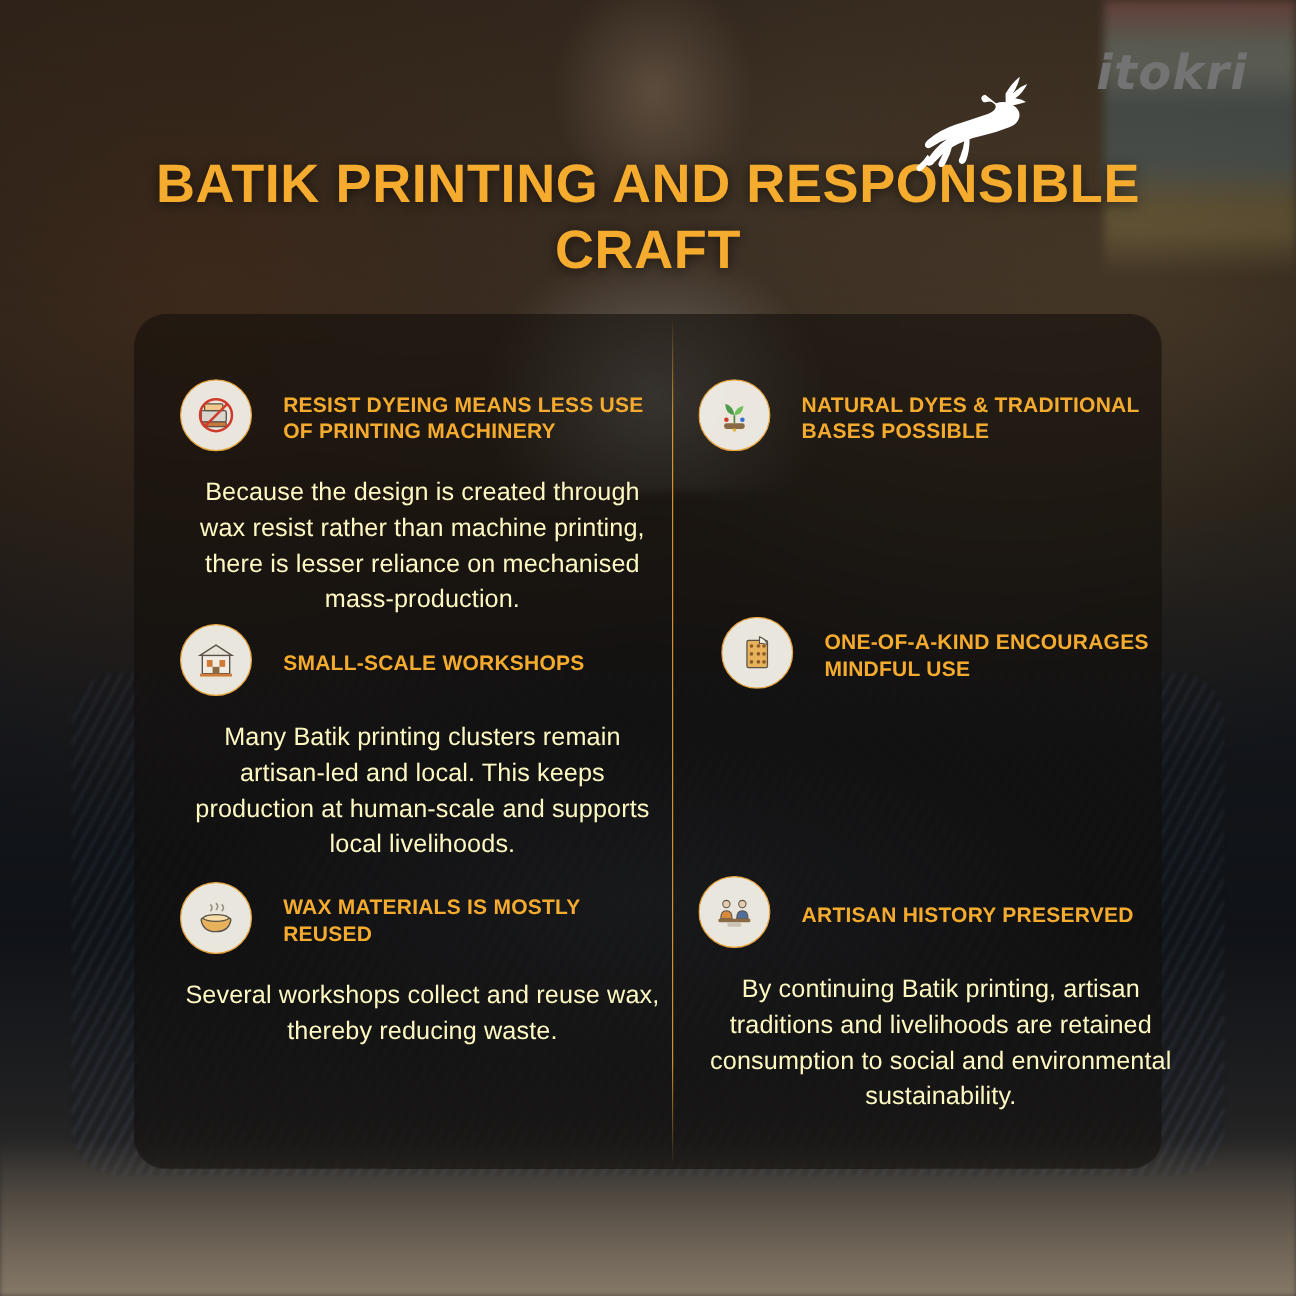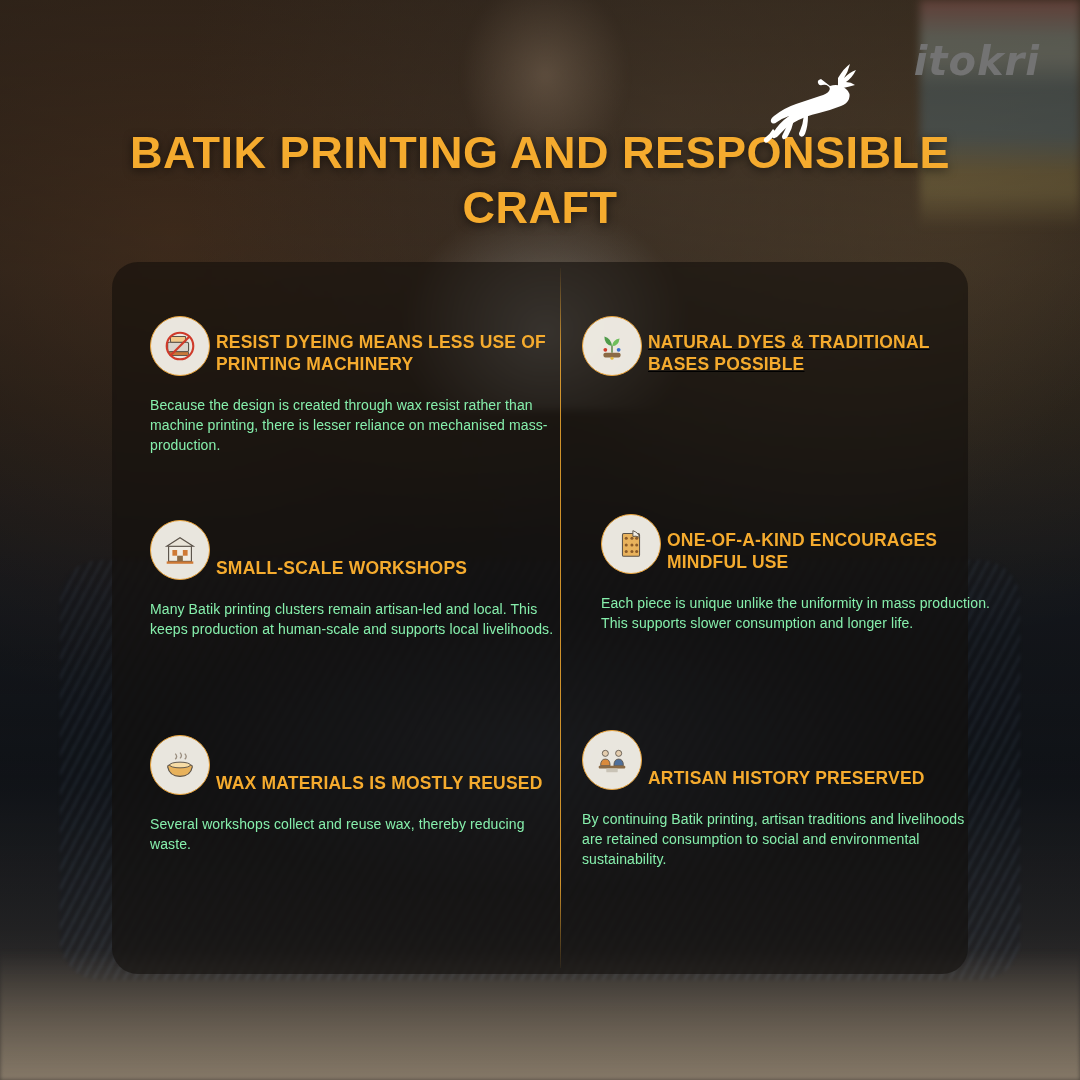--- a/index.html
+++ b/index.html
@@ -120,22 +120,22 @@
     height: 700px;
     background: linear-gradient(180deg, rgba(240,168,48,0.05) 0%, rgba(240,168,48,0.85) 12%, rgba(240,168,48,0.85) 88%, rgba(240,168,48,0.05) 100%);
   }
   .col-left  { left: 150px; }
   .col-right { left: 582px; }
 
   .card { position: absolute; width: 404px; }
 
   .card-head {
     display: flex;
-    align-items: flex-end;
-    gap: 6px;
+    align-items: center;
+    gap: 26px;
   }
   .icon-circle {
     flex: 0 0 auto;
     width: 58px; height: 58px;
     border-radius: 50%;
     border: 1.5px solid #e8a33c;
     background: rgba(250,246,238,0.93);
     display: flex;
     align-items: center;
     justify-content: center;
@@ -143,25 +143,26 @@
   }
   .card-title {
     color: #f5ab2e;
     font-size: 17.5px;
     font-weight: 800;
     line-height: 1.25;
     letter-spacing: 0.2px;
     padding-top: 6px;
   }
   .card-body {
-    color: #86efac;
-    font-size: 14px;
+    color: #fef9c3;
+    font-size: 21px;
     line-height: 1.42;
     margin-top: 20px;
     letter-spacing: 0.1px;
+    text-align: center;
   }
 </style>
 </head>
 <body>
 
 <div class="poster">
 
   <div class="bg">
     <div class="bg-figure"></div>
     <div class="bg-shelf"></div>
@@ -229,21 +230,21 @@
           <rect x="23" y="20" width="5" height="6" fill="#cf7a35"></rect>
           <rect x="17" y="26" width="6" height="6" fill="#8a6a45"></rect>
           <rect x="6" y="32" width="28" height="2.5" fill="#cf7a35"></rect>
         </svg>
       </div>
       <div class="card-title">SMALL-SCALE WORKSHOPS</div>
     </div>
     <div class="card-body">Many Batik printing clusters remain artisan-led and local. This keeps production at human-scale and supports local livelihoods.</div>
   </div>
 
-  <div class="card col-right" style="top:316px;text-decoration:underline;">
+  <div class="card col-right" style="top:316px;">
     <div class="card-head">
       <div class="icon-circle">
         <svg viewBox="0 0 40 40" width="38" height="38">
           <path d="M20 20 q-1-8 -8-10 q0 9 8 10 z" fill="#4f9a4a"></path>
           <path d="M20 20 q1-7 8-8 q-1 8 -8 8 z" fill="#6fbf5c"></path>
           <line x1="20" y1="20" x2="20" y2="27" stroke="#4f7a3a" stroke-width="1.4"></line>
           <rect x="11" y="27" width="18" height="5" rx="2" fill="#8a6a45"></rect>
           <circle cx="13" cy="24" r="2" fill="#cf3a2a"></circle>
           <circle cx="27" cy="24" r="2" fill="#3a6fcf"></circle>
           <circle cx="20" cy="33" r="1.6" fill="#e0b43c"></circle>
@@ -267,21 +268,20 @@
               <circle cx="26" cy="21" r="1.6"></circle>
             <circle cx="15" cy="28" r="1.6"></circle>
               <circle cx="21" cy="28" r="1.6"></circle>
               <circle cx="26" cy="28" r="1.6"></circle>
           </g>
           <path d="M22 6 q6 2 7 7 q-4-2 -7-1 z" fill="#f3efe6" stroke="#5a5249" stroke-width="1"></path>
         </svg>
       </div>
       <div class="card-title">ONE-OF-A-KIND ENCOURAGES MINDFUL USE</div>
     </div>
-    <div class="card-body">Each piece is unique unlike the uniformity in mass production. This supports slower consumption and longer life.</div>
   </div>
 
   <div class="card col-right" style="top:730px;">
     <div class="card-head">
       <div class="icon-circle">
         <svg viewBox="0 0 40 40" width="38" height="38">
           <circle cx="13" cy="13" r="3.2" fill="#e4cdae" stroke="#5a5249" stroke-width="0.9"></circle>
           <path d="M8 26 q0-7 5-7 q5 0 5 7 z" fill="#d98a3c" stroke="#5a5249" stroke-width="0.9"></path>
           <circle cx="27" cy="13" r="3.2" fill="#e4cdae" stroke="#5a5249" stroke-width="0.9"></circle>
           <path d="M22 26 q0-7 5-7 q5 0 5 7 z" fill="#4f6f9a" stroke="#5a5249" stroke-width="0.9"></path>

